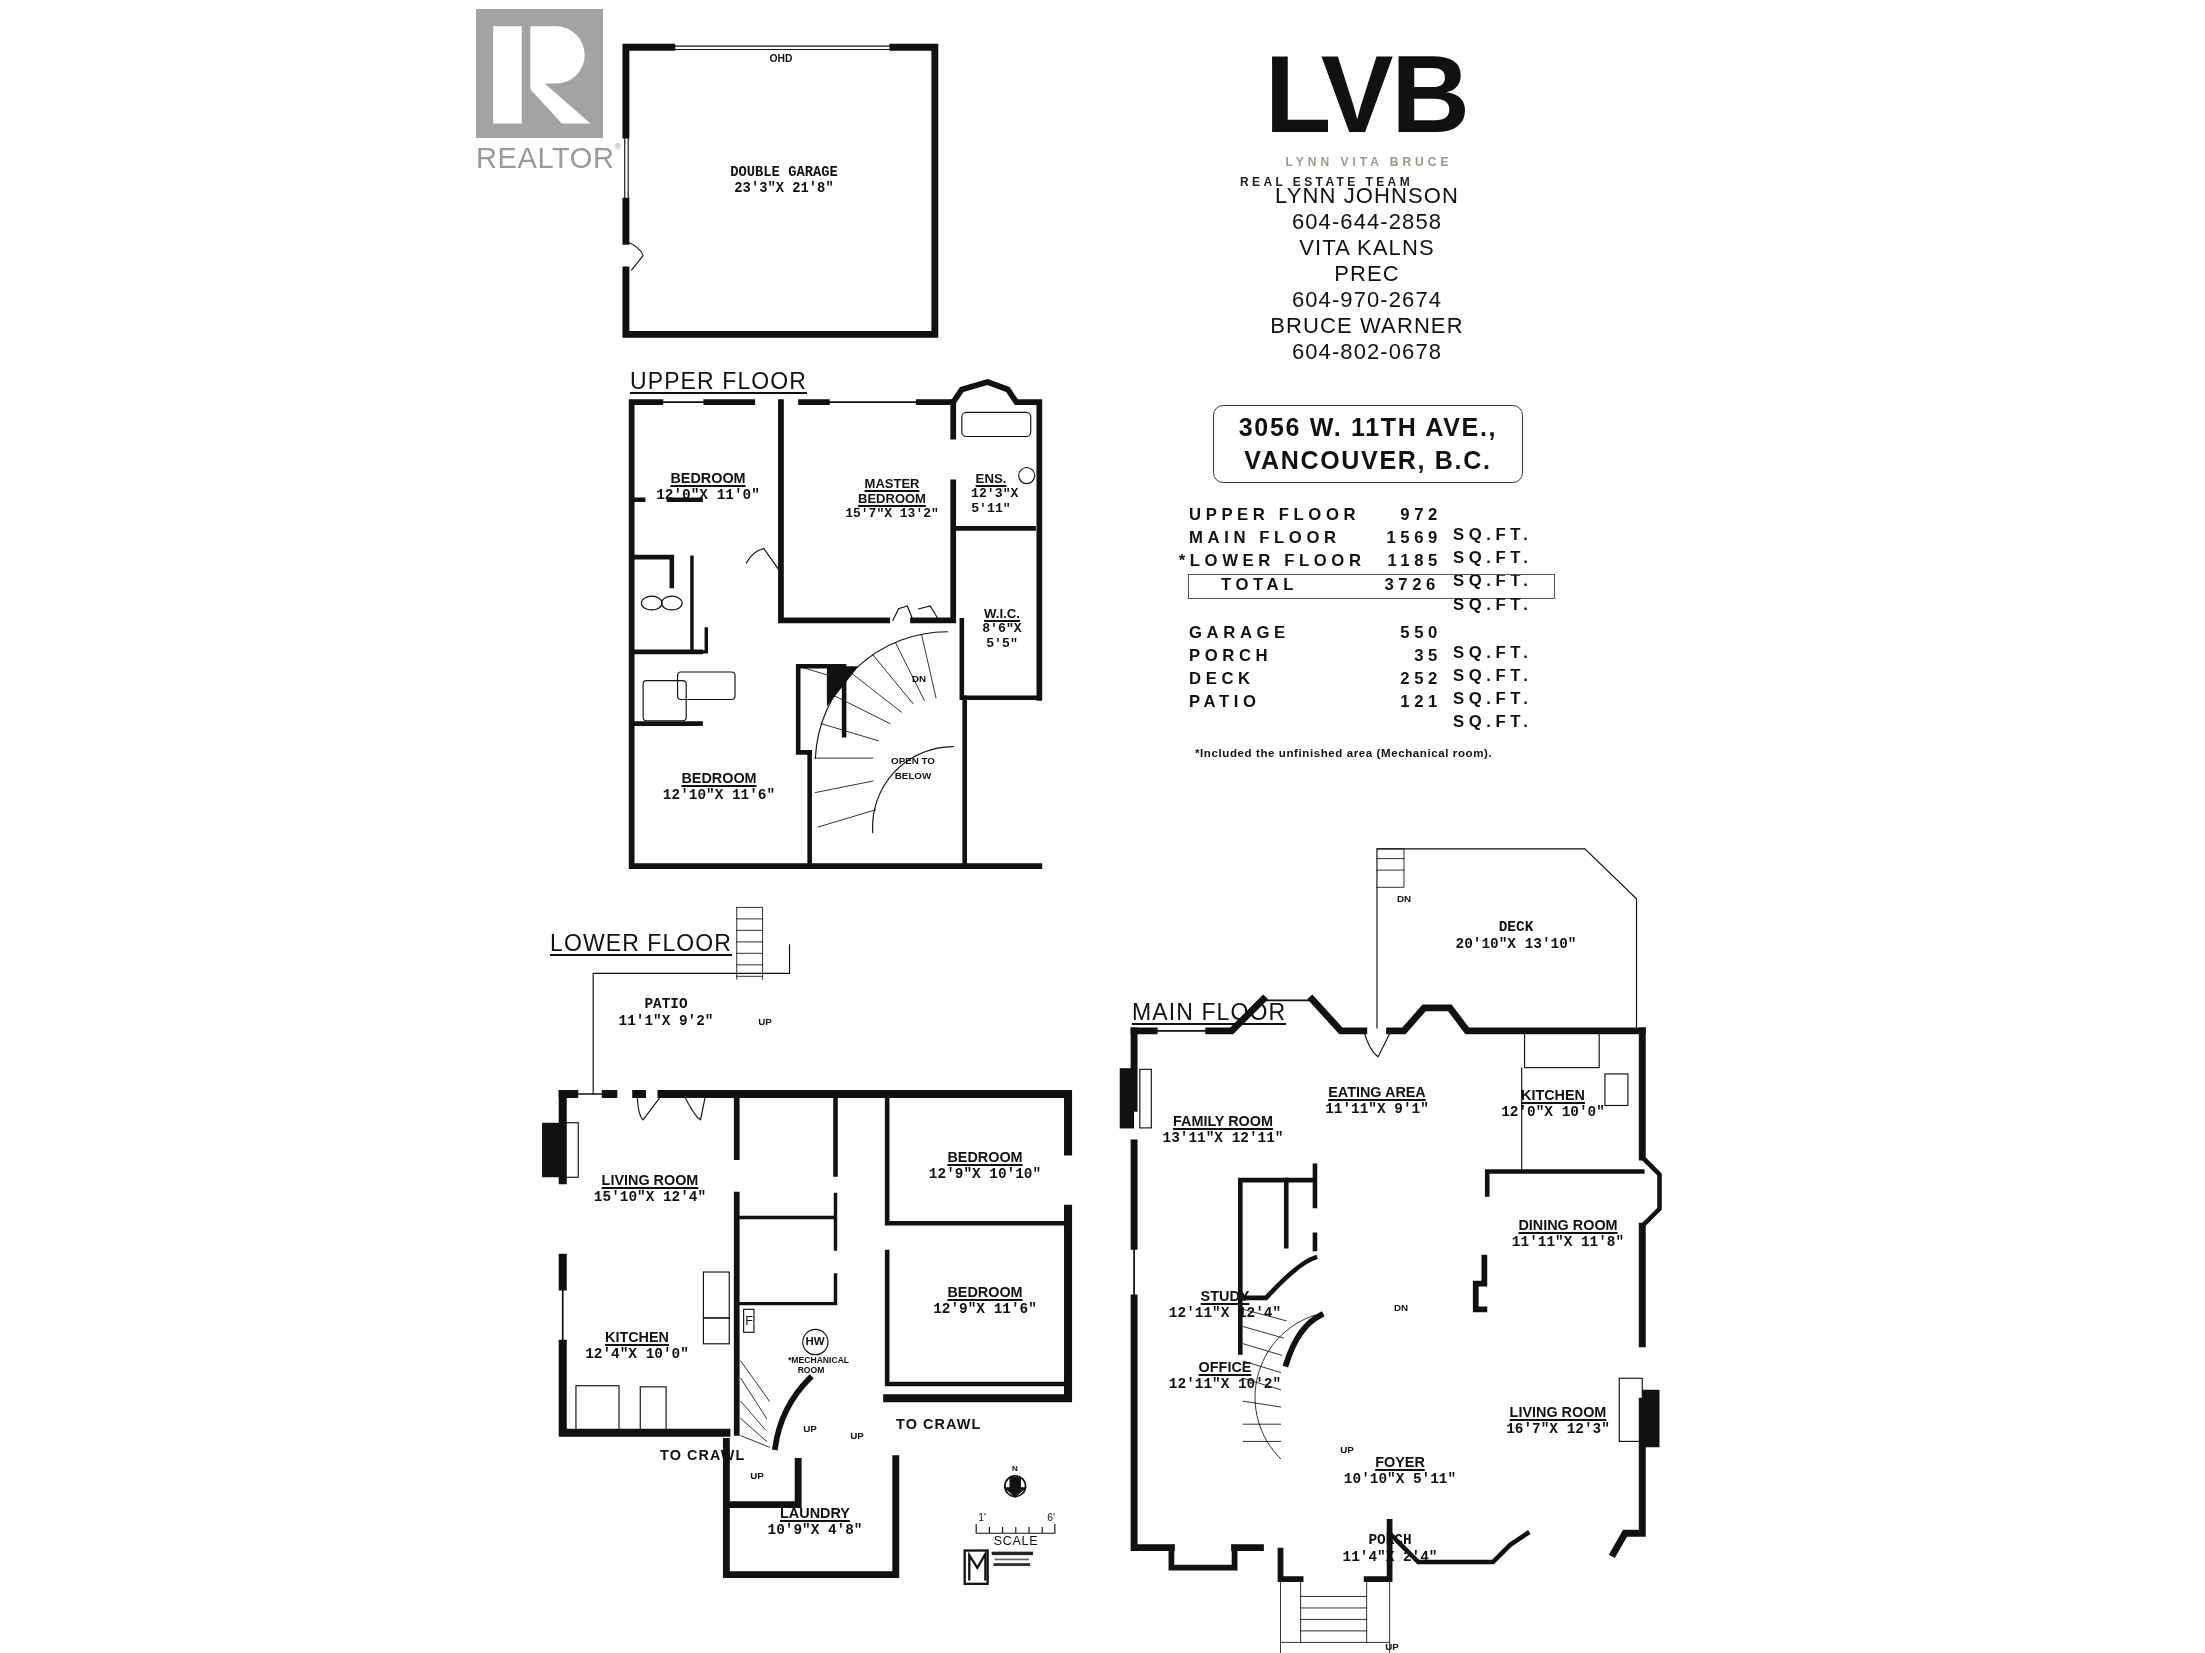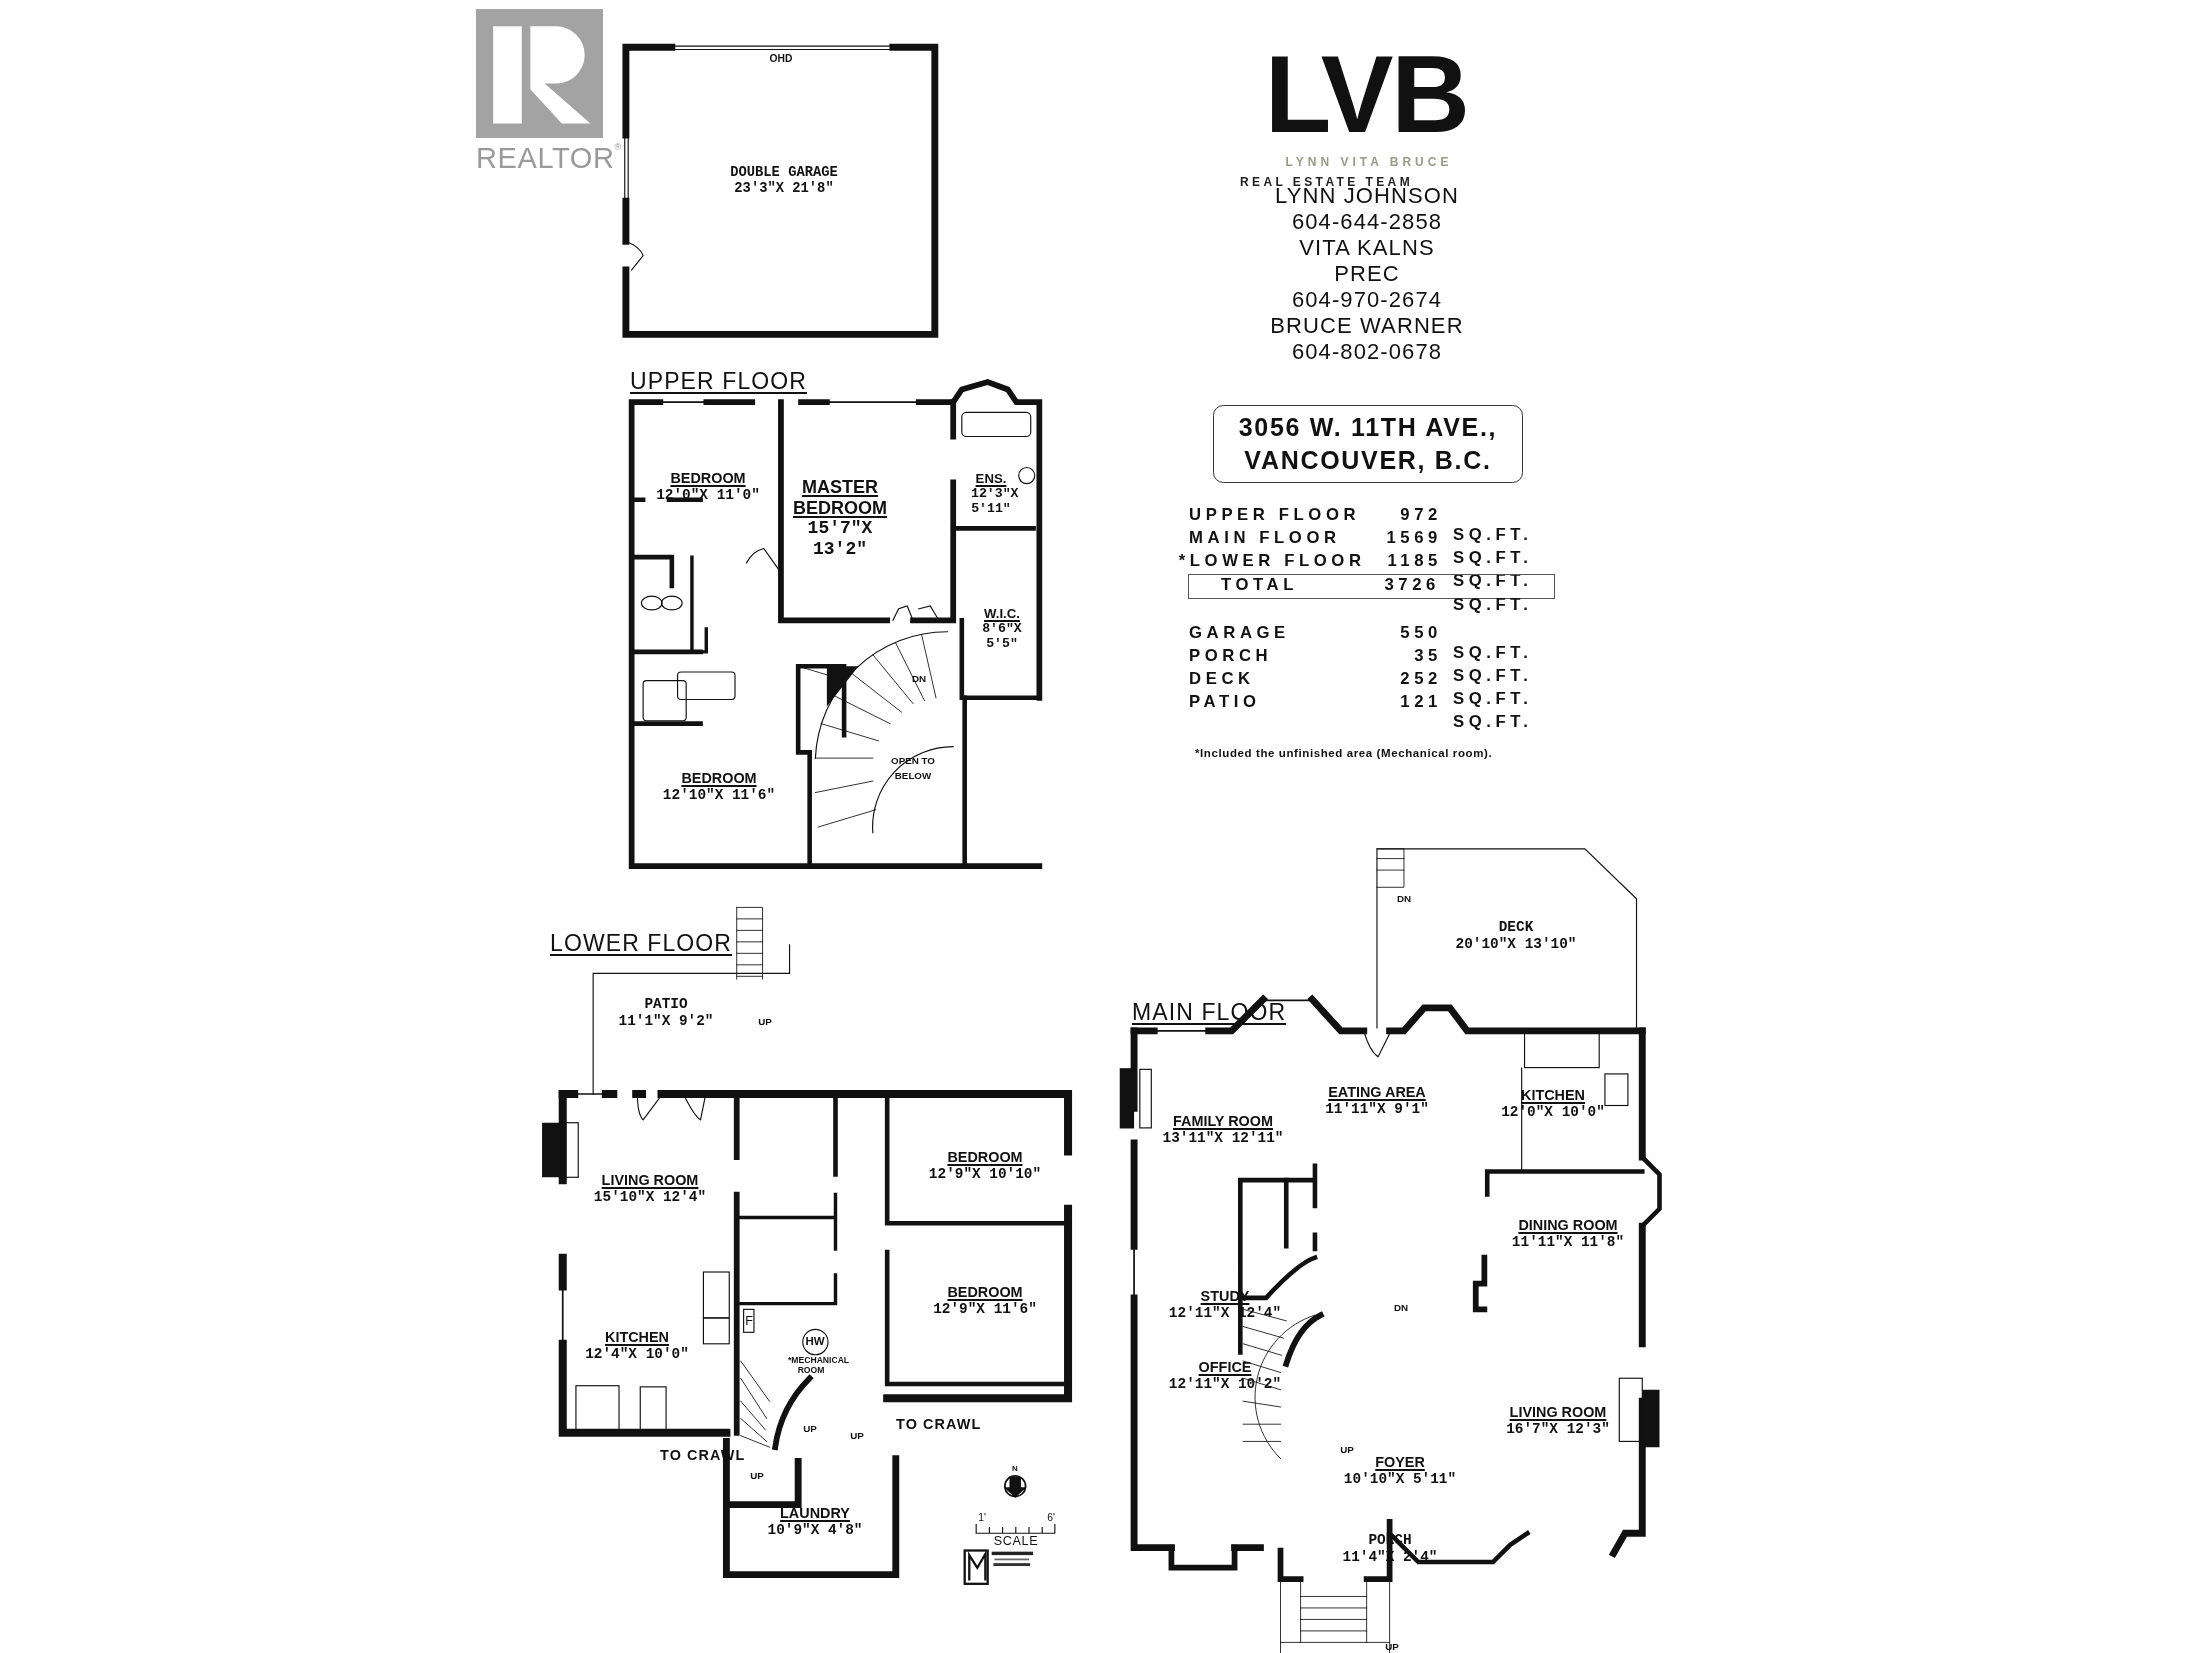--- a/index.html
+++ b/index.html
@@ -234,21 +234,21 @@
 <div class="lbl" style="left:784px;top:165px;font-size:13.8px">
   <span class="dim">DOUBLE GARAGE</span>
   <span class="dim">23'3"X 21'8"</span>
 </div>
 
 <div class="floor-title" style="left:630px;top:368px">UPPER FLOOR</div>
 <div class="lbl" style="left:708px;top:470px;font-size:14.4px">
   <span class="name">BEDROOM</span>
     <span class="dim">12'0"X 11'0"</span>
 </div>
-<div class="lbl" style="left:840px;top:477px;font-size:18px;width:115px;white-space:normal">
+<div class="lbl" style="left:892px;top:477px;font-size:13px;width:115px;white-space:normal">
   <span class="name">MASTER BEDROOM</span>
     <span class="dim">15'7"X 13'2"</span>
 </div>
 <div class="lbl" style="left:991px;top:471px;font-size:13.2px">
   <span class="name">ENS.</span>
     <span class="dim" style="width:40px;white-space:normal;margin:0 auto">12'3"X 5'11"</span>
 </div>
 <div class="lbl" style="left:1002px;top:606px;font-size:13.2px">
   <span class="name">W.I.C.</span>
     <span class="dim" style="width:40px;white-space:normal;margin:0 auto">8'6"X 5'5"</span>

